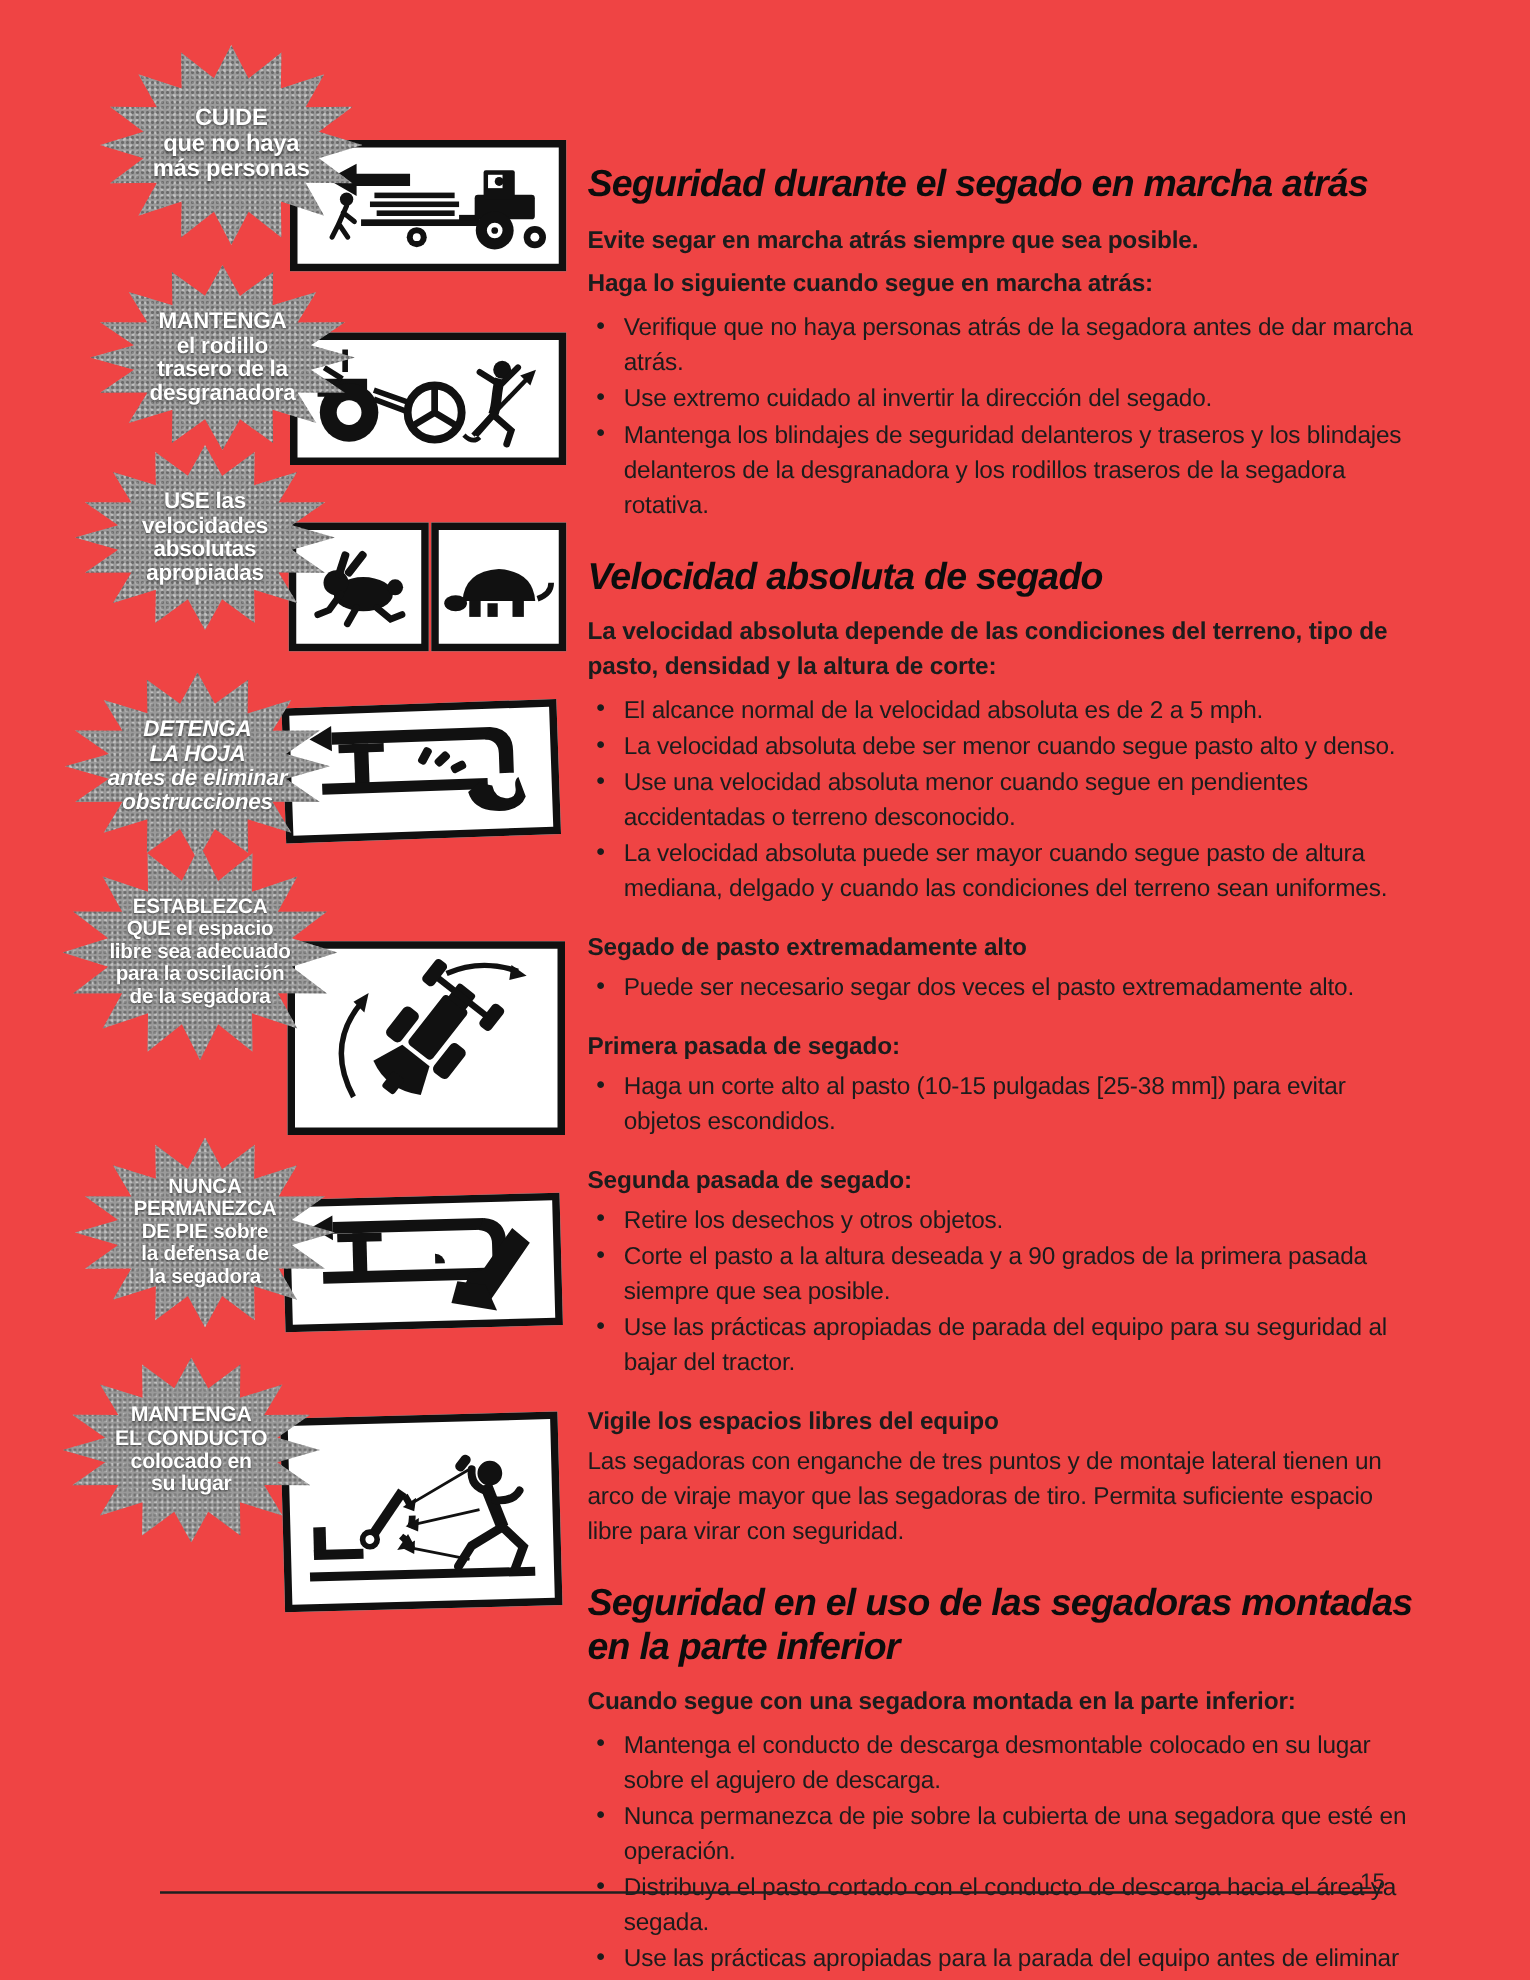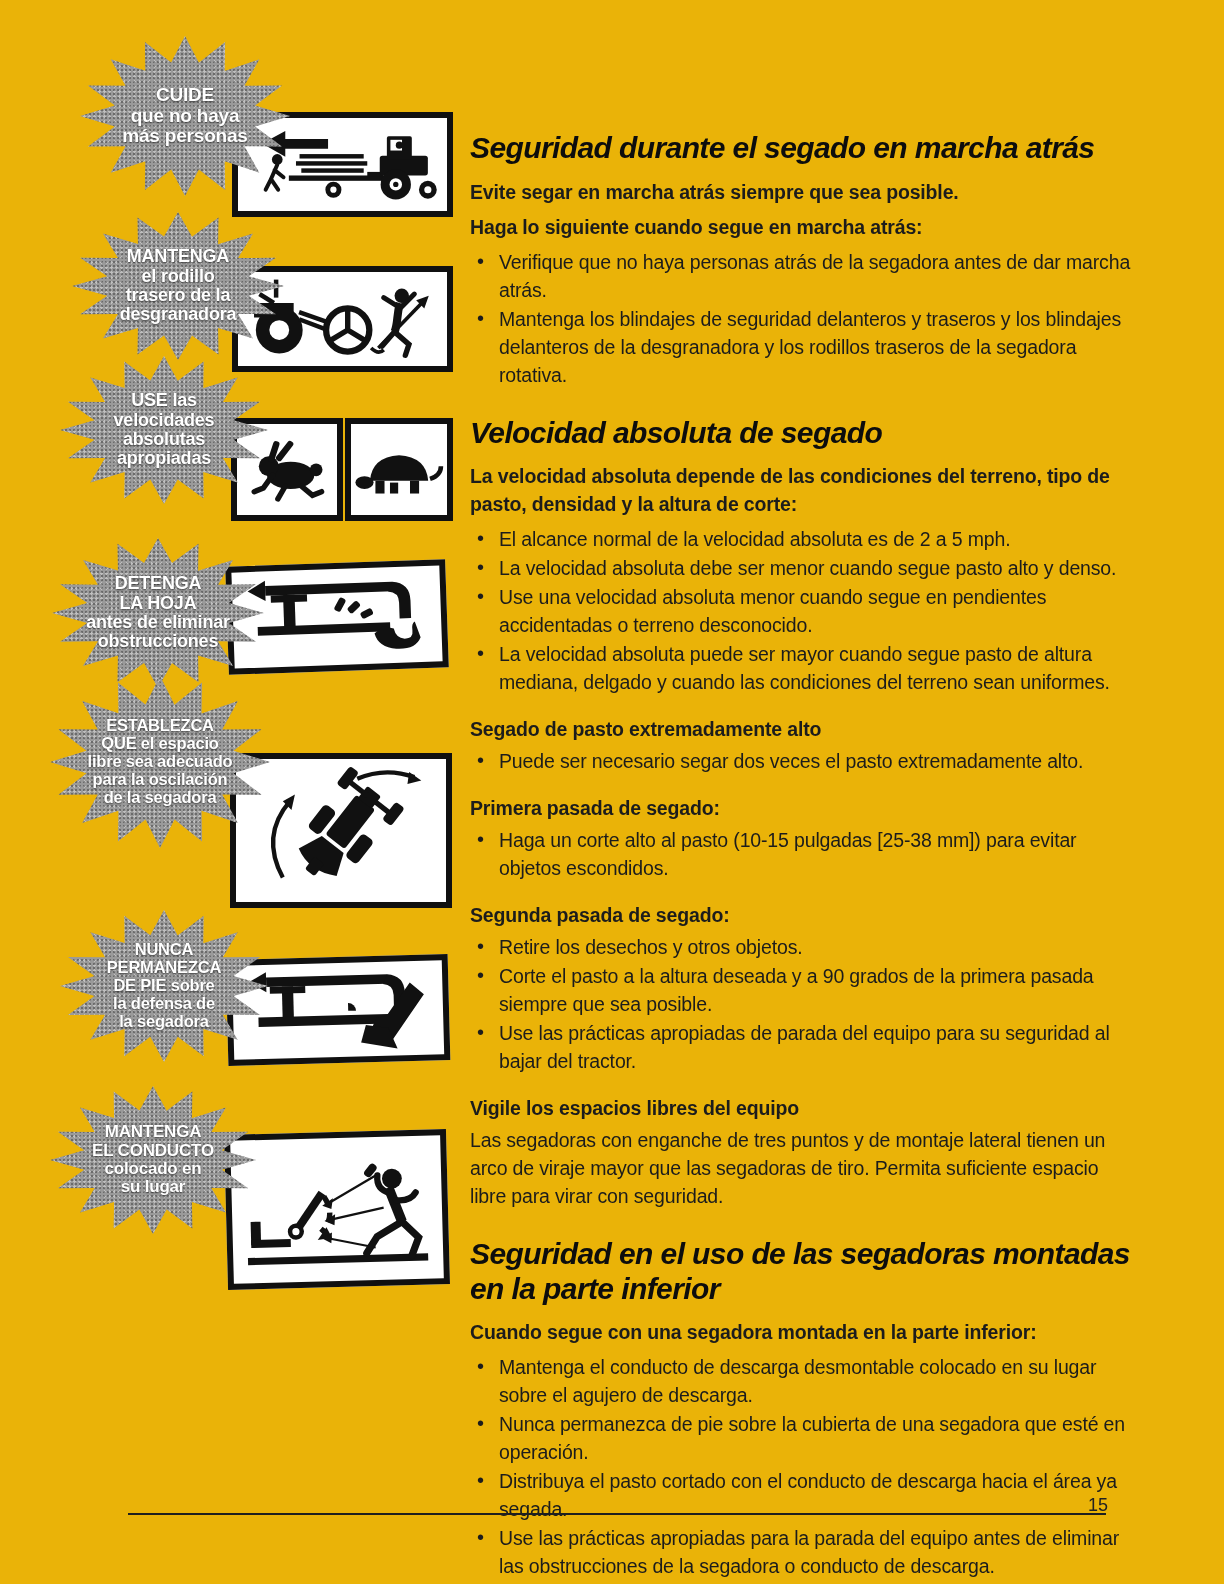--- a/index.html
+++ b/index.html
@@ -1,18 +1,18 @@
 <!DOCTYPE html>
 <html><head>
 <meta charset="utf-8">
 <style>
   html,body{margin:0;padding:0;background:#e8e8e8;}
   .page{
     position:relative;width:1224px;height:1584px;margin:0 auto;
-    background:#eab308;overflow:hidden;
+    background:#ef4444;overflow:hidden;
     font-family:"Liberation Sans",sans-serif;color:#1c1c1c;
   }
   
   .sb{
     position:absolute;z-index:3;display:flex;align-items:center;justify-content:center;
     clip-path:polygon(50% 0%,56.6% 16.7%,69.1% 3.8%,68.9% 21.8%,85.4% 14.6%,78.3% 31.1%,96.2% 30.9%,83.4% 43.4%,100% 50%,83.4% 56.6%,96.2% 69.1%,78.3% 68.9%,85.4% 85.4%,68.9% 78.3%,69.1% 96.2%,56.6% 83.4%,50% 100%,43.4% 83.4%,30.9% 96.2%,31.1% 78.3%,14.6% 85.4%,21.7% 68.9%,3.8% 69.1%,16.6% 56.6%,0% 50%,16.6% 43.4%,3.8% 30.9%,21.7% 31.1%,14.6% 14.6%,31.1% 21.7%,30.9% 3.8%,43.4% 16.6%);
     background-color:#9a9a9a;
     background-image:radial-gradient(rgba(0,0,0,.30) 1px,transparent 1.4px),
                      radial-gradient(rgba(255,255,255,.38) 1px,transparent 1.4px);
     background-size:4px 4px,5px 5px;background-position:0 0,2px 3px;
@@ -135,21 +135,21 @@
       <path d="M18,58 Q20,32 50,30 Q80,32 82,58 Z"></path>
       <ellipse cx="12" cy="60" rx="10" ry="7"></ellipse>
       <path d="M84,56 q12,-4 12,-14" stroke="#111" stroke-width="5" fill="none"></path>
       <rect x="24" y="58" width="10" height="14"></rect>
       <rect x="62" y="58" width="10" height="14"></rect>
       <rect x="40" y="60" width="9" height="12"></rect>
     </svg>
   </div>
 
   <div class="sb" style="left:52px;top:538px;width:212px;height:150px;">
-    <div class="sb-text" style="font-size:18px;">
+    <div class="sb-text" style="font-size:18px;font-style:italic;">
       <span>DETENGA</span>
       <span>LA HOJA</span>
       <span>antes de eliminar</span>
       <span>obstrucciones</span>
     </div>
   </div>
   <div class="box" style="left:227px;top:563px;width:220px;height:108px;transform:rotate(-2deg);">
     <svg viewBox="0 0 216 100" preserveAspectRatio="xMidYMid meet">
       <rect x="28" y="12" width="144" height="11"></rect>
       <polygon points="28,6 28,29 8,17.5"></polygon>
@@ -250,20 +250,21 @@
     </svg>
   </div>
 
   <main class="content">
 
     <h1 class="h">Seguridad durante el segado en marcha atrás</h1>
     <p class="bold">Evite segar en marcha atrás siempre que sea posible.</p>
     <p class="bold">Haga lo siguiente cuando segue en marcha atrás:</p>
     <ul>
       <li>Verifique que no haya personas atrás de la segadora antes de dar marcha atrás.</li>
+      <li>Use extremo cuidado al invertir la dirección del segado.</li>
       <li>Mantenga los blindajes de seguridad delanteros y traseros y los blindajes delanteros de la desgranadora y los rodillos traseros de la segadora rotativa.</li>
     </ul>
 
     <h1 class="h gap">Velocidad absoluta de segado</h1>
     <p class="bold">La velocidad absoluta depende de las condiciones del terreno, tipo de pasto, densidad y la altura de corte:</p>
     <ul>
       <li>El alcance normal de la velocidad absoluta es de 2 a 5 mph.</li>
       <li>La velocidad absoluta debe ser menor cuando segue pasto alto y denso.</li>
       <li>Use una velocidad absoluta menor cuando segue en pendientes accidentadas o terreno desconocido.</li>
       <li>La velocidad absoluta puede ser mayor cuando segue pasto de altura mediana, delgado y cuando las condiciones del terreno sean uniformes.</li>

